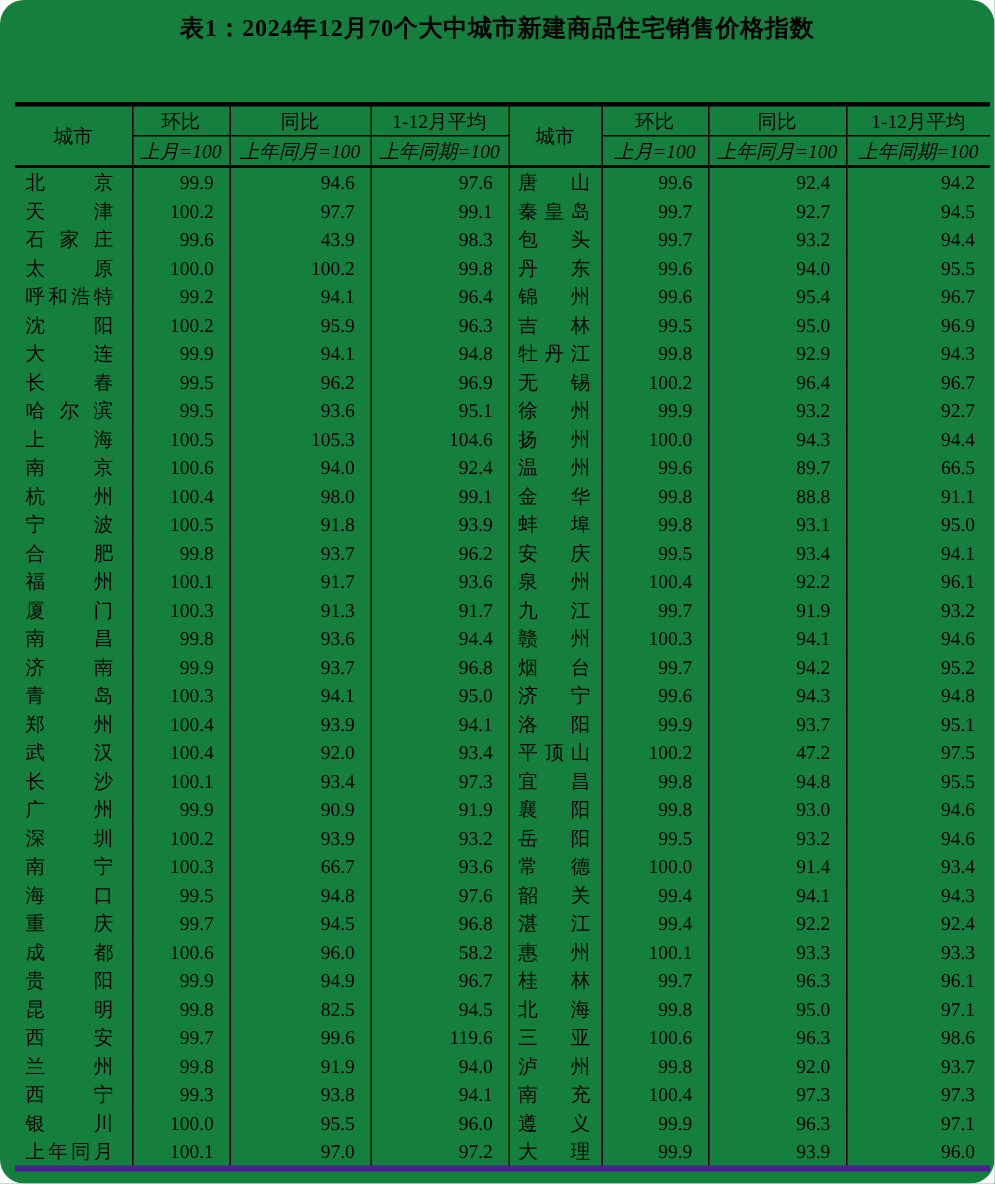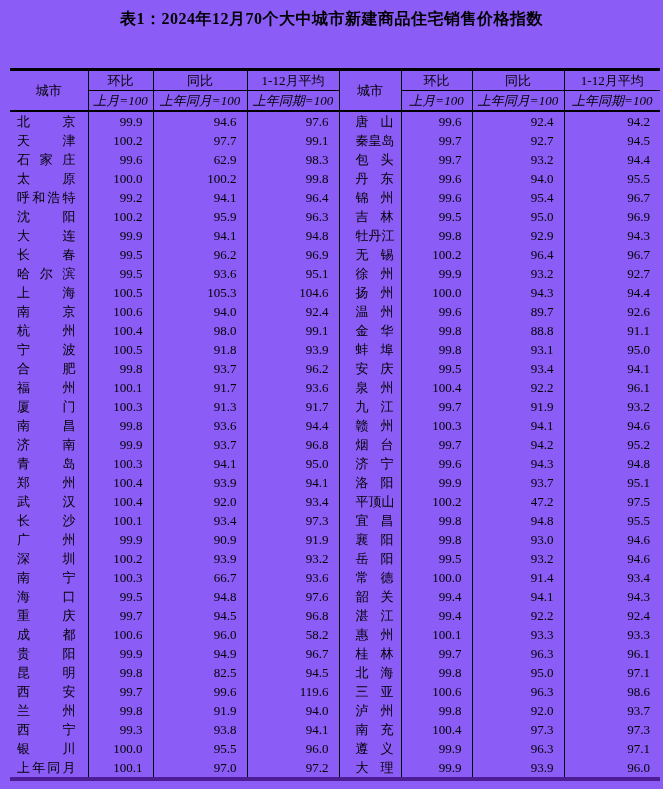--- a/index.html
+++ b/index.html
@@ -1,23 +1,24 @@
 <!DOCTYPE html>
 <html><head>
 <meta charset="utf-8">
 <style>
   html, body { margin: 0; padding: 0; background: #ffffff; }
   .page {
     width: 663px;
     height: 789px;
     position: relative;
-    background: #8b5cf6;
+    background: #15803d;
     color: #000000;
     font-family: "Liberation Serif", "DejaVu Serif", serif;
     overflow: hidden;
+    border-radius: 16px;
   }
   .title {
     margin: 0;
     padding-top: 9px;
     text-align: center;
     font-size: 16px;
     font-weight: bold;
     letter-spacing: 0.5px;
     white-space: nowrap;
   }
@@ -52,21 +53,21 @@
   thead tr.h1 th { border-bottom: 1px solid #000; }
   thead tr.h1 th.city-head { border-bottom: 2px solid #000; }
   thead tr.h2 th { border-bottom: 2px solid #000; font-style: italic; }
   td.city {
     text-align: justify;
     text-align-last: justify;
     -moz-text-align-last: justify;
     text-justify: inter-character;
     padding: 0 12px 0 7px;
   }
-  td.city-r { padding: 0 7px 0 16px; }
+  td.city-r { padding: 0 7px 0 6px; }
   td.num { text-align: right; padding-right: 10px; font-family: "Liberation Serif", "DejaVu Serif", serif; }
 </style>
 </head>
 <body>
 
 <div class="page">
   <h1 class="title">表1：2024年12月70个大中城市新建商品住宅销售价格指数</h1>
 
   <table class="price-table">
     <colgroup>
@@ -116,21 +117,21 @@
           <td class="num">97.7</td>
           <td class="num">99.1</td>
           <td class="city city-r">秦皇岛</td>
           <td class="num">99.7</td>
           <td class="num">92.7</td>
           <td class="num">94.5</td>
         </tr>
         <tr>
           <td class="city">石家庄</td>
           <td class="num">99.6</td>
-          <td class="num">62.9</td>
+          <td class="num">43.9</td>
           <td class="num">98.3</td>
           <td class="city city-r">包头</td>
           <td class="num">99.7</td>
           <td class="num">93.2</td>
           <td class="num">94.4</td>
         </tr>
         <tr>
           <td class="city">太原</td>
           <td class="num">100.0</td>
           <td class="num">100.2</td>
@@ -201,21 +202,21 @@
           <td class="num">94.4</td>
         </tr>
         <tr>
           <td class="city">南京</td>
           <td class="num">100.6</td>
           <td class="num">94.0</td>
           <td class="num">92.4</td>
           <td class="city city-r">温州</td>
           <td class="num">99.6</td>
           <td class="num">89.7</td>
-          <td class="num">92.6</td>
+          <td class="num">66.5</td>
         </tr>
         <tr>
           <td class="city">杭州</td>
           <td class="num">100.4</td>
           <td class="num">98.0</td>
           <td class="num">99.1</td>
           <td class="city city-r">金华</td>
           <td class="num">99.8</td>
           <td class="num">88.8</td>
           <td class="num">91.1</td>

